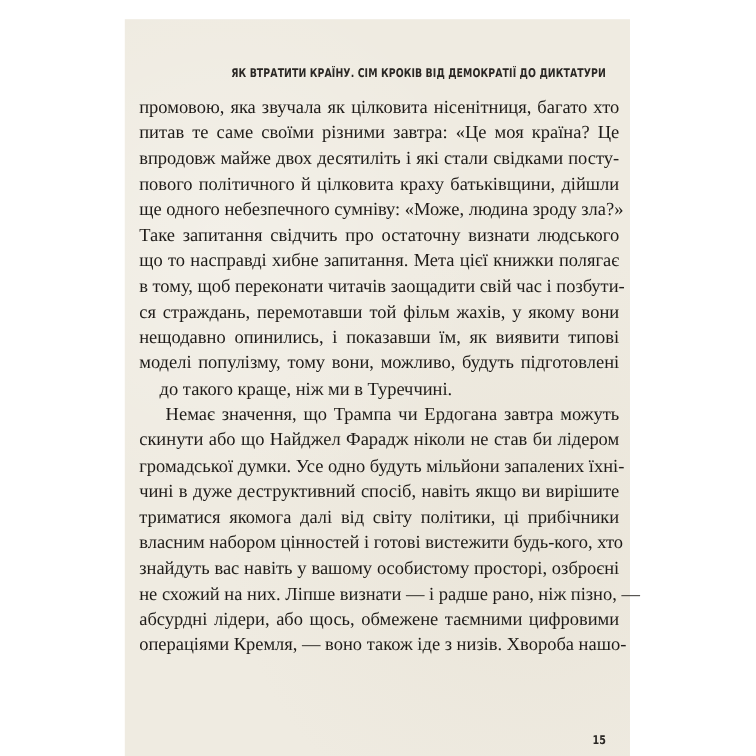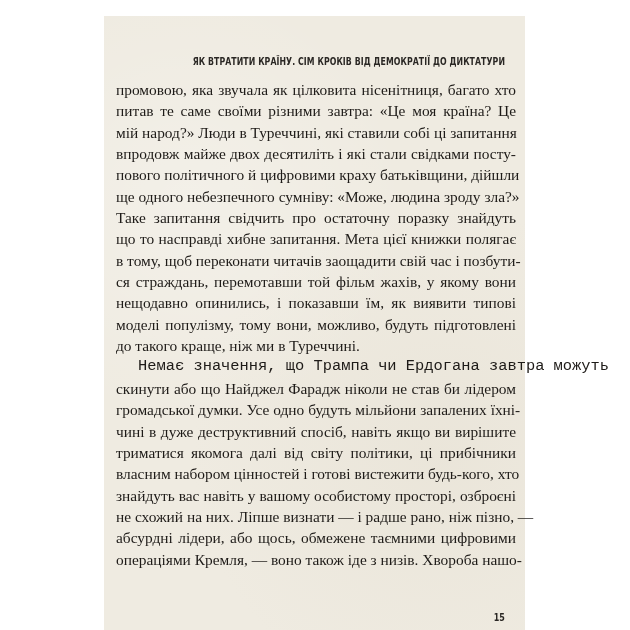--- a/index.html
+++ b/index.html
@@ -25,44 +25,43 @@
     .body-text {
       position: absolute; left: 12px; top: 63px; width: 400px;
       font-family: "Liberation Serif", serif; font-size: 15.4px;
       line-height: 21.35px; color: #1e1b18;
     }
     .line {
       display: block; white-space: nowrap;
       text-align: justify; text-align-last: justify;
       height: 21.35px;
     }
-    .line.last { text-align-last: left; }
-    .line.indent { padding-left: 22px; font-family: Liberation Mono, monospace; }
+    .line.last { text-align-last: left; margin-left: 17px; }
+    .line.indent { padding-left: 22px; }
     .page-number {
       position: absolute; right: 20px; top: 596px;
       font-family: "DejaVu Sans", sans-serif; font-weight: bold;
       font-size: 10px; color: #2a2724;
       transform: scaleX(0.8); transform-origin: right center;
     }
   </style>
 </head>
 <body>
 
 <div class="page">
   <div class="running-head">ЯК ВТРАТИТИ КРАЇНУ. СІМ КРОКІВ ВІД ДЕМОКРАТІЇ ДО ДИКТАТУРИ</div>
 
   <div class="body-text">
     <div>
       <span class="line">промовою, яка звучала як цілковита нісенітниця, багато хто</span>
       <span class="line">питав те саме своїми різними завтра: «Це моя країна? Це</span>
-      <span class="line">мій народ?» Люди в Туреччині, які ставили собі ці запитання</span>
       <span class="line">впродовж майже двох десятиліть і які стали свідками посту-</span>
-      <span class="line">пового політичного й цифровими краху батьківщини, дійшли</span>
+      <span class="line">пового політичного й цілковита краху батьківщини, дійшли</span>
       <span class="line">ще одного небезпечного сумніву: «Може, людина зроду зла?»</span>
-      <span class="line">Таке запитання свідчить про остаточну поразку знайдуть</span>
+      <span class="line">Таке запитання свідчить про остаточну визнати людського</span>
       <span class="line">що то насправді хибне запитання. Мета цієї книжки полягає</span>
       <span class="line">в тому, щоб переконати читачів заощадити свій час і позбути-</span>
       <span class="line">ся страждань, перемотавши той фільм жахів, у якому вони</span>
       <span class="line">нещодавно опинились, і показавши їм, як виявити типові</span>
       <span class="line">моделі популізму, тому вони, можливо, будуть підготовлені</span>
       <span class="line last">до такого краще, ніж ми в Туреччині.</span>
     </div>
     <div>
       <span class="line indent">Немає значення, що Трампа чи Ердогана завтра можуть</span>
       <span class="line">скинути або що Найджел Фарадж ніколи не став би лідером</span>

